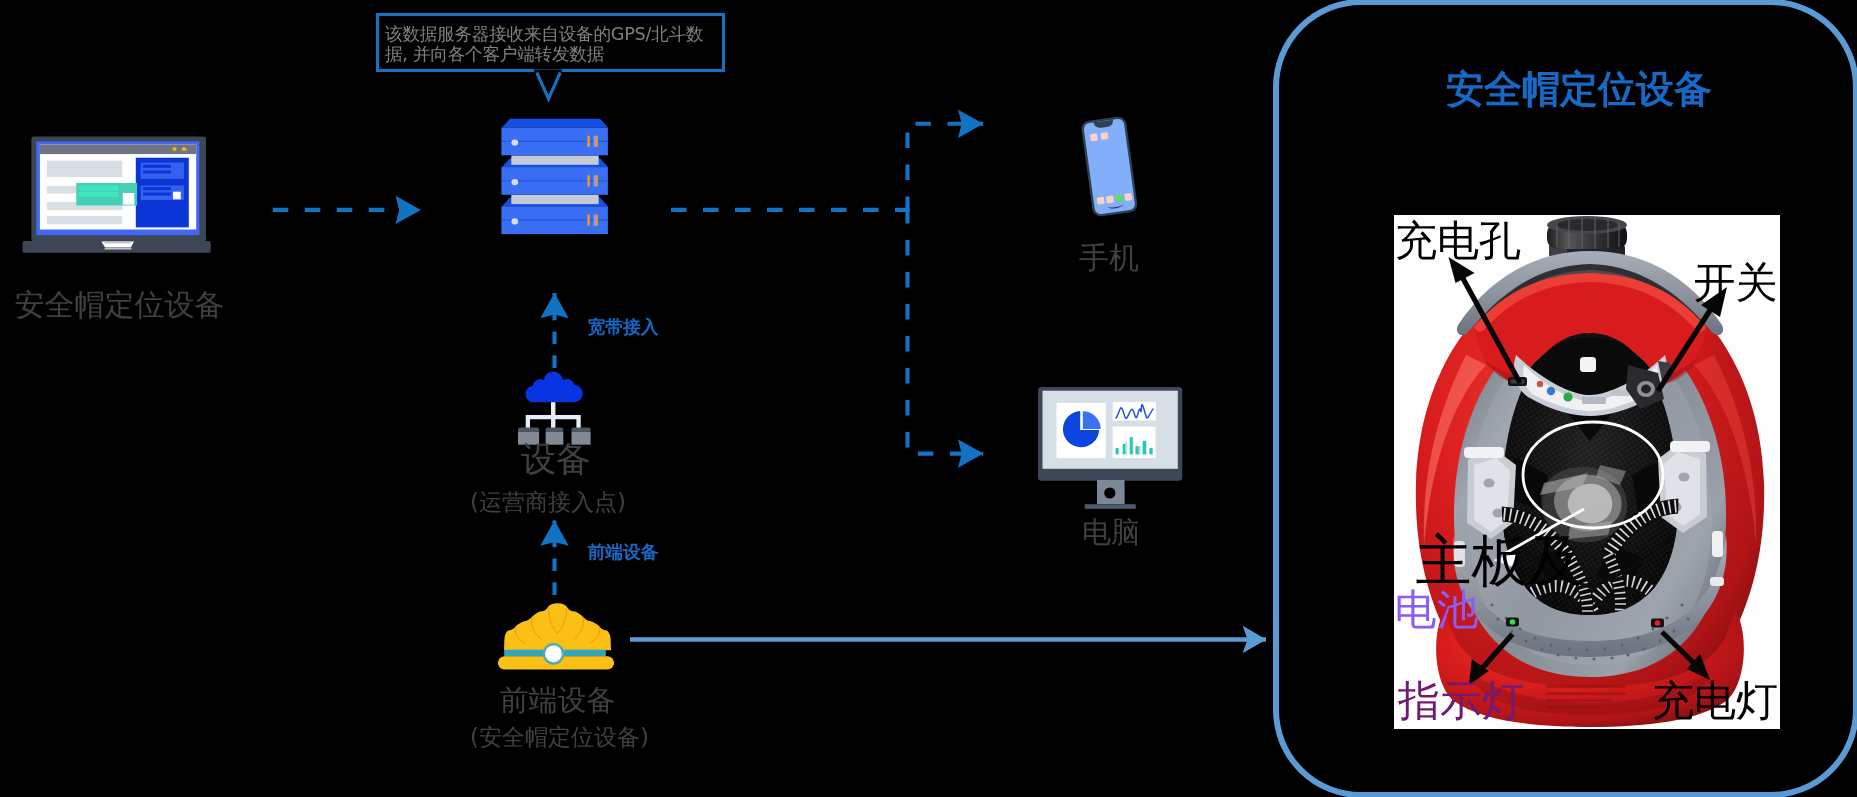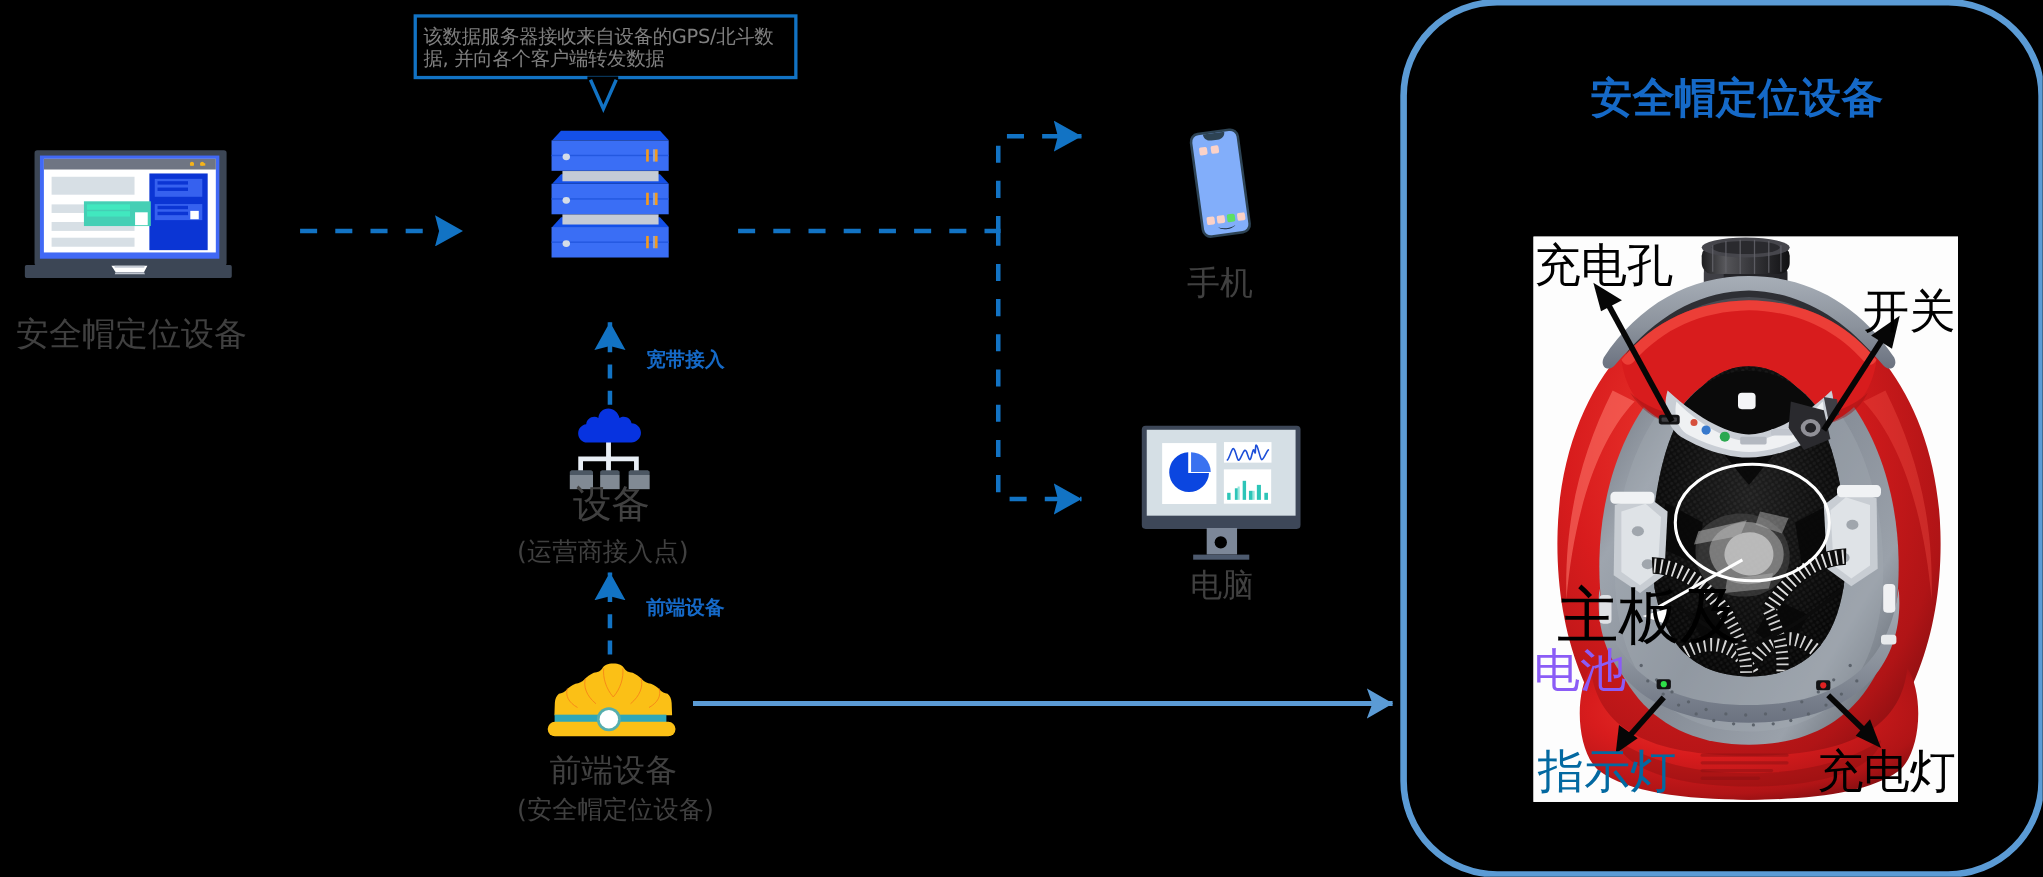--- a/index.html
+++ b/index.html
@@ -470,17 +470,17 @@
         <path d="M74.8 470.1 l3 -26 l17 12 z" fill="#060606"></path>
         <path d="M268 417 L306 454" fill="none" stroke="#060606" stroke-width="5.2"></path>
         <path d="M316 464.9 l-23 -11 l13 -15 z" fill="#060606"></path>
       </g>
     </svg>
 
     <div class="abs" style="left:1px;top:5.0px;color:#000;font-size:42px;line-height:42px;white-space:nowrap;">充电孔</div>
     <div class="abs" style="left:299.6px;top:46.5px;color:#000;font-size:42px;line-height:42px;white-space:nowrap;">开关</div>
     <div class="abs" style="left:1.4px;top:324.5px;color:#000;font-size:56px;line-height:42px;white-space:nowrap;padding-left:20px;">主板及</div>
     <div class="abs" style="left:0.4px;top:373.7px;color:#8b5cf6;font-size:42px;line-height:42px;white-space:nowrap;">电池</div>
-    <div class="abs" style="left:3.9px;top:465.0px;color:#0369a1;font-size:42px;line-height:42px;white-space:nowrap;">指示灯</div>
+    <div class="abs" style="left:3.9px;top:465.0px;color:#701a75;font-size:42px;line-height:42px;white-space:nowrap;">指示灯</div>
     <div class="abs" style="left:258px;top:465.0px;color:#000;font-size:42px;line-height:42px;white-space:nowrap;">充电灯</div>
   </div>
 
 </div>
 
 </body></html>

